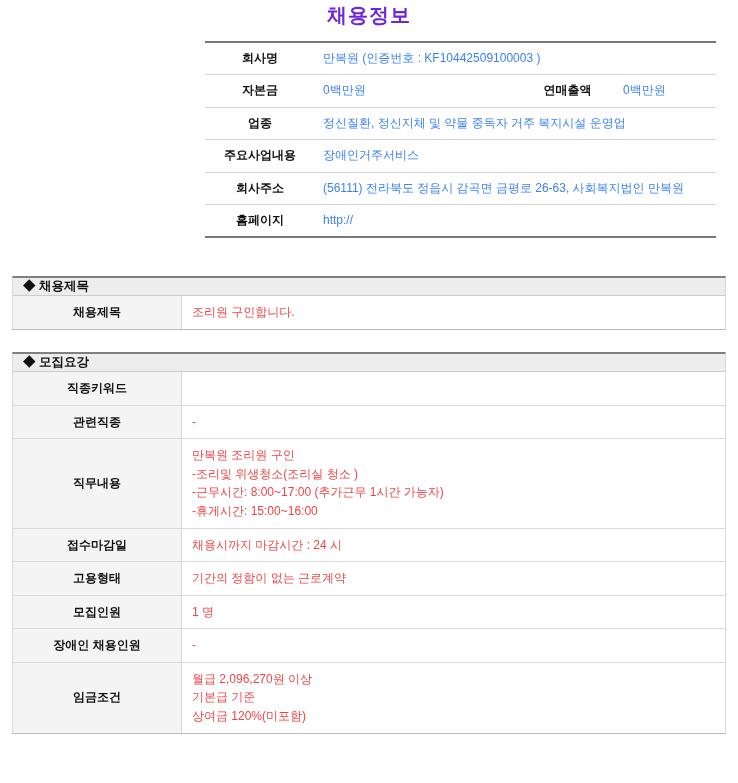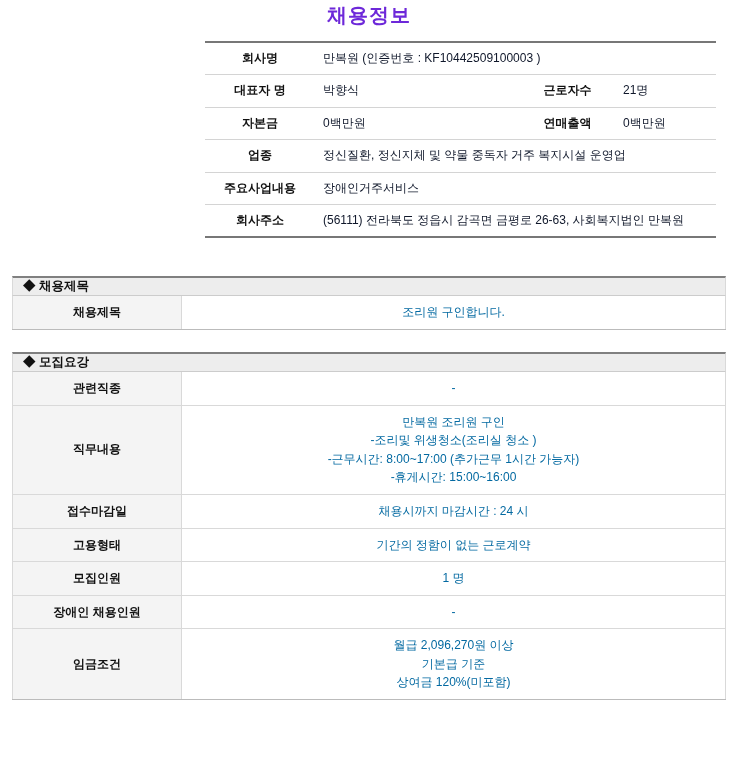--- a/index.html
+++ b/index.html
@@ -51,21 +51,21 @@
   table.info tr:last-child td {
     border-bottom: 2px solid #777777;
   }
   td.lbl {
     text-align: center;
     font-weight: bold;
     color: #111111;
     white-space: nowrap;
   }
   td.val {
-    color: #0f172a;
+    color: #3b82f6;
   }
 
   
   .section {
     margin: 22px 12px 0 12px;
   }
   .section-head {
     background: #ededed;
     border-top: 2px solid #808080;
     border-bottom: 1px solid #cccccc;
@@ -92,23 +92,22 @@
   }
   table.grid td.k {
     background: #f4f4f4;
     font-weight: bold;
     color: #111111;
     text-align: center;
     width: 148px;
     border-right: 1px solid #d9d9d9;
   }
   table.grid td.v {
-    color: #0369a1;
+    color: #ef4444;
     white-space: pre-line;
-    text-align: center;
   }
   table.grid tr:last-child td {
     border-bottom: 1px solid #bbbbbb;
   }
   .tall td { padding-top: 10px; padding-bottom: 10px; }
 </style>
 </head>
 <body>
 
 <div class="page">
@@ -122,63 +121,65 @@
         <col style="width:205px">
         <col style="width:95px">
         <col>
       </colgroup>
       <tbody>
         <tr>
           <td class="lbl">회사명</td>
           <td class="val" colspan="3">만복원 (인증번호 : KF10442509100003 )</td>
         </tr>
         <tr>
-          <td class="lbl">대표자 명</td>
-          <td class="val">박향식</td>
-          <td class="lbl">근로자수</td>
-          <td class="val">21명</td>
-        </tr>
-        <tr>
           <td class="lbl">자본금</td>
           <td class="val">0백만원</td>
           <td class="lbl">연매출액</td>
           <td class="val">0백만원</td>
         </tr>
         <tr>
           <td class="lbl">업종</td>
           <td class="val" colspan="3">정신질환, 정신지체 및 약물 중독자 거주 복지시설 운영업</td>
         </tr>
         <tr>
           <td class="lbl">주요사업내용</td>
           <td class="val" colspan="3">장애인거주서비스</td>
         </tr>
         <tr>
           <td class="lbl">회사주소</td>
           <td class="val" colspan="3">(56111) 전라북도 정읍시 감곡면 금평로 26-63, 사회복지법인 만복원</td>
         </tr>
+        <tr>
+          <td class="lbl">홈페이지</td>
+          <td class="val" colspan="3">http://</td>
+        </tr>
       </tbody>
     </table>
   </div>
 
   <div class="section">
     <div class="section-head">◆ 채용제목</div>
     <table class="grid">
       <tbody>
         <tr>
           <td class="k">채용제목</td>
           <td class="v">조리원 구인합니다.</td>
         </tr>
       </tbody>
     </table>
   </div>
 
   <div class="section">
     <div class="section-head">◆ 모집요강</div>
     <table class="grid">
       <tbody>
+        <tr>
+          <td class="k">직종키워드</td>
+          <td class="v"></td>
+        </tr>
         <tr>
           <td class="k">관련직종</td>
           <td class="v">-</td>
         </tr>
         <tr class="tall">
           <td class="k">직무내용</td>
           <td class="v">만복원 조리원 구인
 -조리및 위생청소(조리실 청소 )
 -근무시간: 8:00~17:00 (추가근무 1시간 가능자)
 -휴게시간: 15:00~16:00</td>

